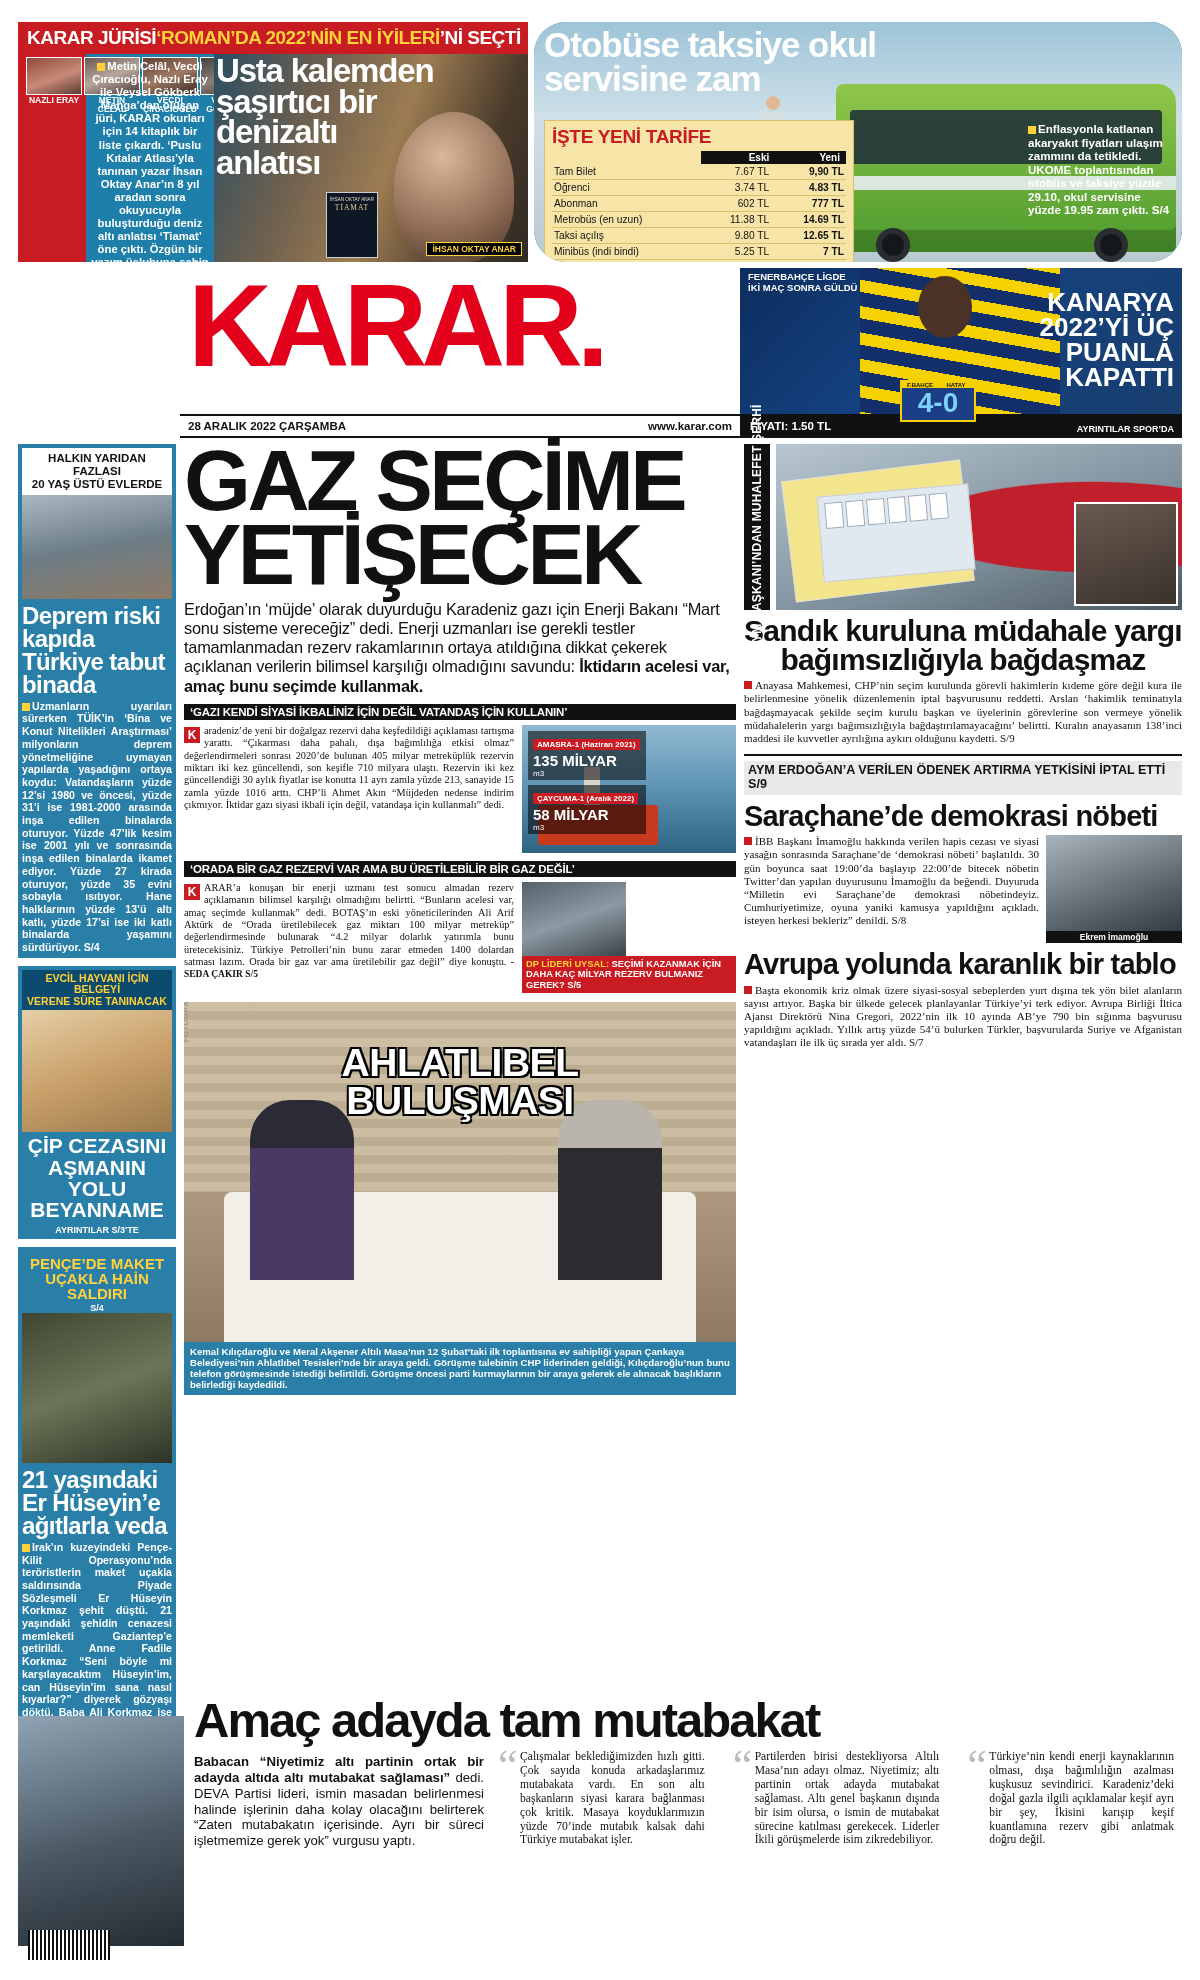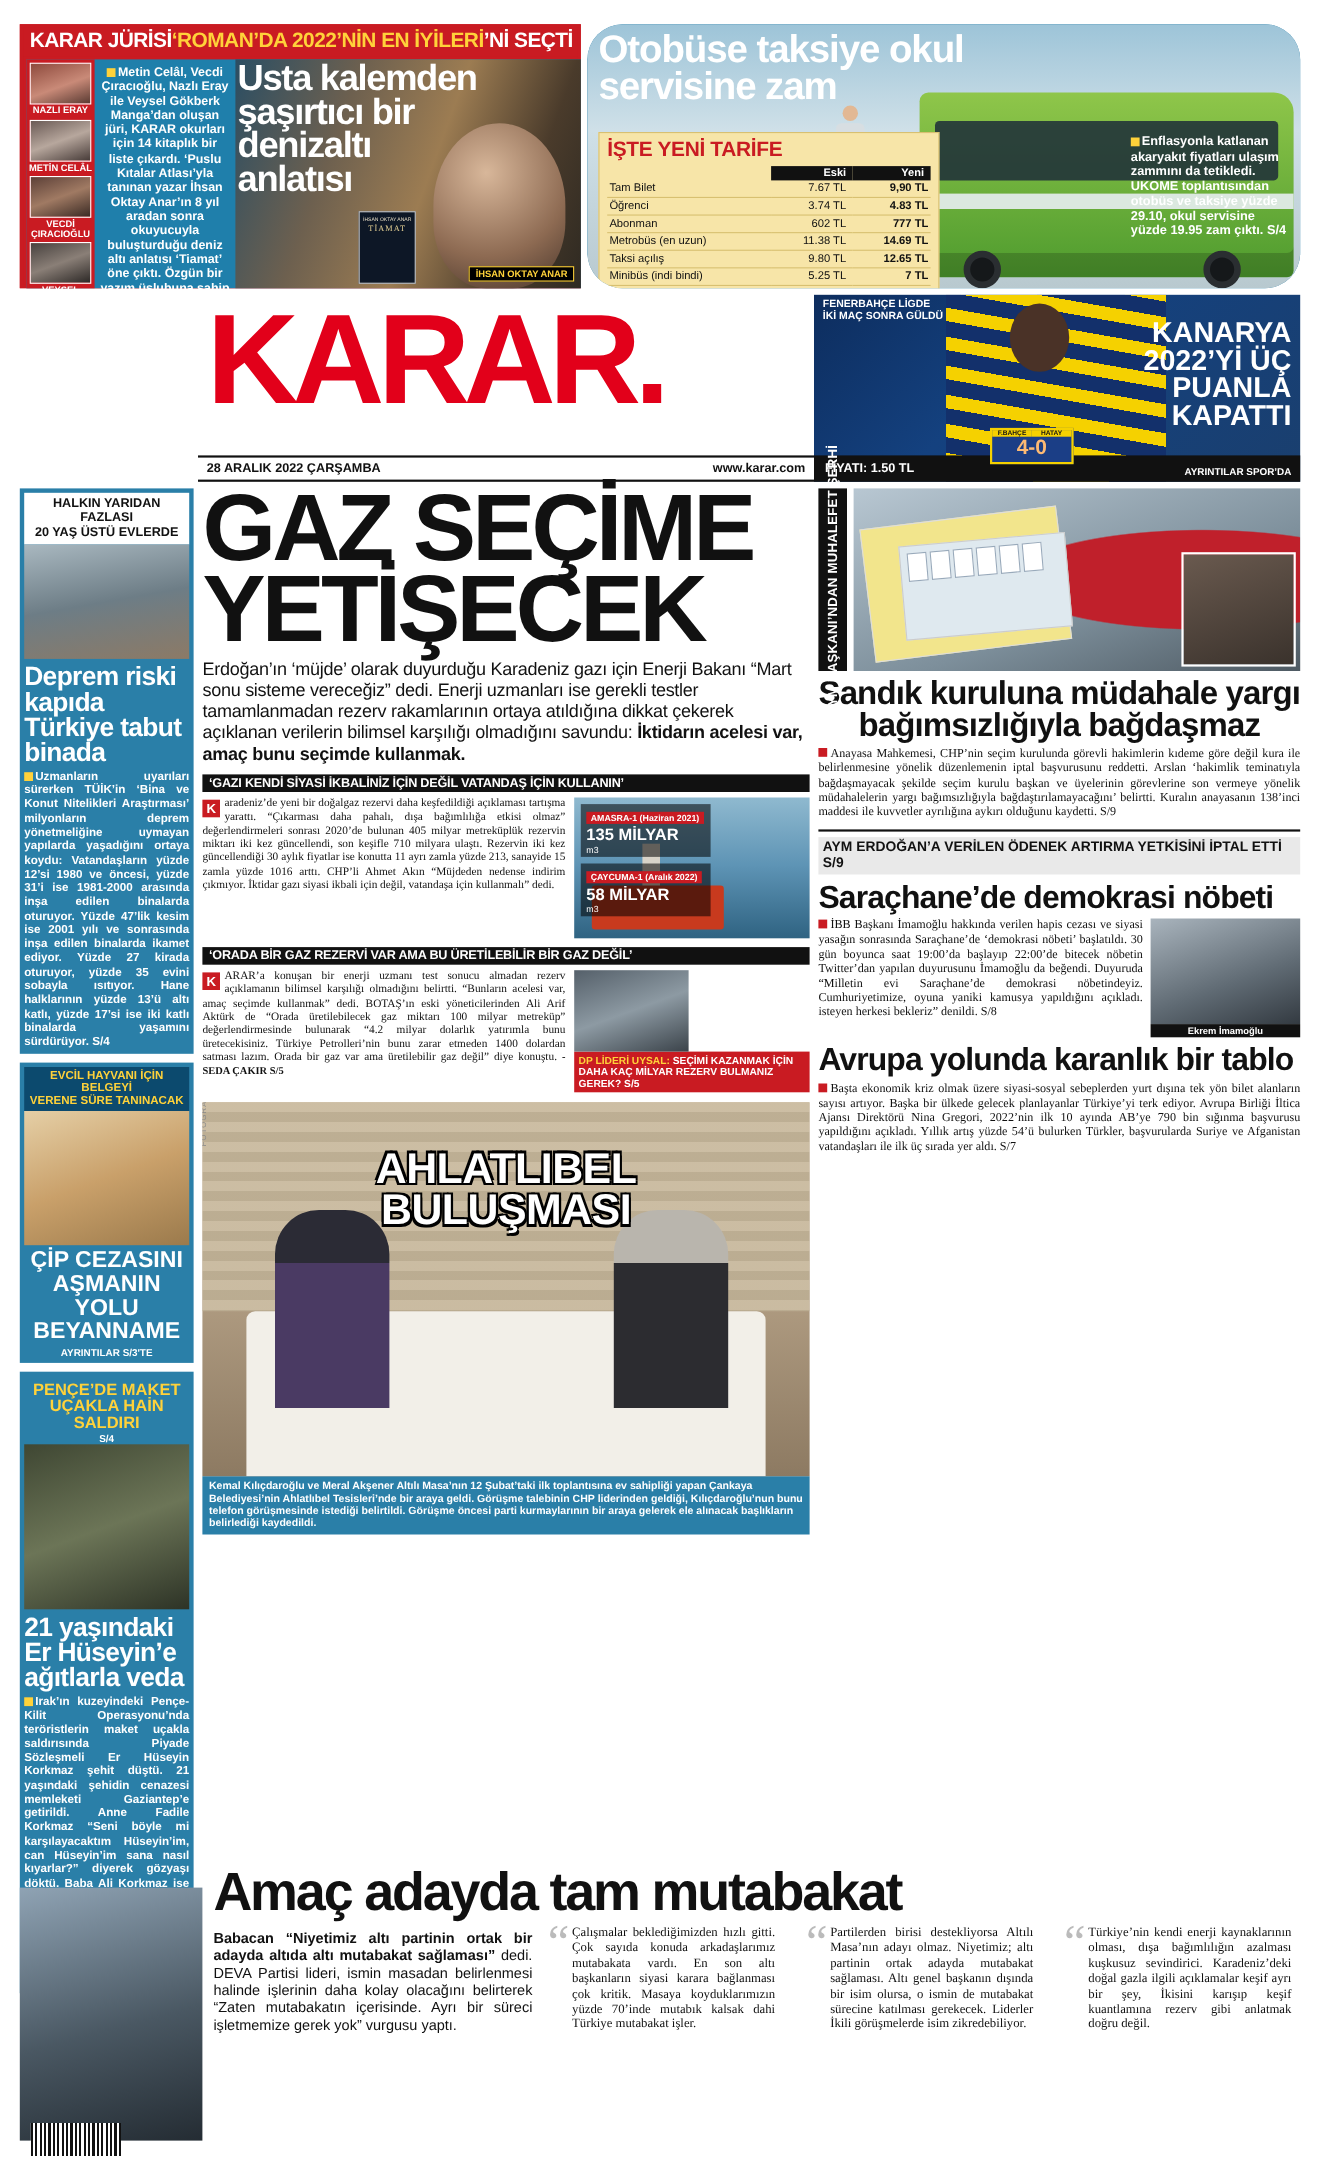--- a/index.html
+++ b/index.html
@@ -13,21 +13,21 @@
     overflow:hidden;
   }
   .page { width:1200px; height:1980px; position:relative; background:#fff; }
 
   
   .topstrip { position:absolute; left:18px; top:22px; width:510px; height:240px; background:#c91b22; border:3px solid #c91b22; }
   .topstrip-title { height:26px; background:#c91b22; color:#fff; font-weight:bold; font-size:19px; letter-spacing:-0.5px;
       display:flex; align-items:center; padding-left:6px; white-space:nowrap; font-family:"Liberation Sans", sans-serif;}
   .topstrip-title .yellow { color:#ffd23a; }
   .topstrip-body { position:absolute; left:3px; top:29px; width:504px; height:208px; background:#1f7fab; display:flex; }
-  .facecol { width:62px; background:#c91b22; padding:3px 2px; display:flex; flex-direction:column; gap:2px; }
+  .facecol { width:62px; background:#c91b22; padding:3px 2px; display:flex; flex-direction:row; gap:2px; }
   .facecell { display:flex; flex-direction:column; align-items:center; }
   .facepic { width:56px; height:38px; background:#7a5a52; border:1px solid #fff; }
   .facepic.p1{background:linear-gradient(160deg,#8e4a3d,#c98a78 55%,#5a3b33);}
   .facepic.p2{background:linear-gradient(160deg,#6a5a55,#b7a79d 50%,#473b38);}
   .facepic.p3{background:linear-gradient(160deg,#5c4038,#a07a63 50%,#3a2a24);}
   .facepic.p4{background:linear-gradient(160deg,#47413e,#8a7f77 50%,#2c2826);}
   .facename { color:#fff; font-size:8.5px; font-weight:bold; line-height:1.0; text-align:center; padding:1px 0 2px; }
   .topstrip-text { width:128px; padding:6px 5px 0 5px; color:#fff; font-size:11.3px; line-height:1.16; text-align:center; font-weight:bold; }
   .sq { display:inline-block; width:8px;height:8px;background:#ffd23a;margin-right:2px; vertical-align:middle;}
   .topstrip-head { flex:1; position:relative; }
@@ -78,21 +78,21 @@
      background:linear-gradient(135deg,#0d2d5e 0%,#14417f 40%,#1a3f6e 100%); }
   .mr-label { position:absolute; left:8px; top:4px; color:#fff; font-size:9.5px; font-weight:bold; line-height:1.15; z-index:4;}
   .mr-head { position:absolute; right:8px; top:22px; width:175px; color:#fff; font-size:26px; font-weight:bold; line-height:0.96; text-align:right; z-index:4;}
   .mr-sub { position:absolute; right:8px; bottom:4px; color:#fff; font-size:9px; font-weight:bold; z-index:4;}
   .player { position:absolute; left:120px; top:0; width:200px; height:170px;
      background:repeating-linear-gradient(10deg,#13306b 0 14px,#f5d100 14px 26px); }
   .player .head{position:absolute;left:58px;top:8px;width:54px;height:62px;border-radius:50%;background:#4a3227;}
   .score { position:absolute; left:160px; bottom:16px; width:76px; background:#1b3e86; border:2px solid #f5d100; z-index:5; text-align:center;}
   .score .tms{display:flex;font-size:6px;color:#fff;font-weight:bold;}
   .score .tms span{flex:1;background:#f5d100;color:#111;}
-  .score .val{color:#fdba74;font-size:19px;font-weight:bold;line-height:1;padding:1px 0 3px;}
+  .score .val{color:#7dd3fc;font-size:28px;font-weight:bold;line-height:1;padding:1px 0 3px;}
   .fiyat-bar { position:absolute; left:740px; top:414px; width:442px; height:24px; background:#111; color:#fff;
      display:flex; align-items:center; padding-left:10px; font-size:11.5px; font-weight:bold;}
 
   
   .leftcol { position:absolute; left:18px; top:444px; width:158px; }
   .lc-kicker { background:#fff; color:#111; font-size:11.5px; font-weight:bold; text-align:center; line-height:1.12; padding:4px 2px;}
   .lc-block { background:#2a7fa8; padding:4px; margin-bottom:8px; }
   .lc-photo { width:100%; height:104px; background:linear-gradient(170deg,#a9b8c0,#6d7d86 50%,#8c7a66); }
   .lc-photo.cat { background:linear-gradient(160deg,#e5cfa6,#c9a06a 50%,#9b7a4c); height:122px;}
   .lc-photo.soldier { background:linear-gradient(160deg,#3f4733,#6c7557 50%,#2d3326); height:150px;}

